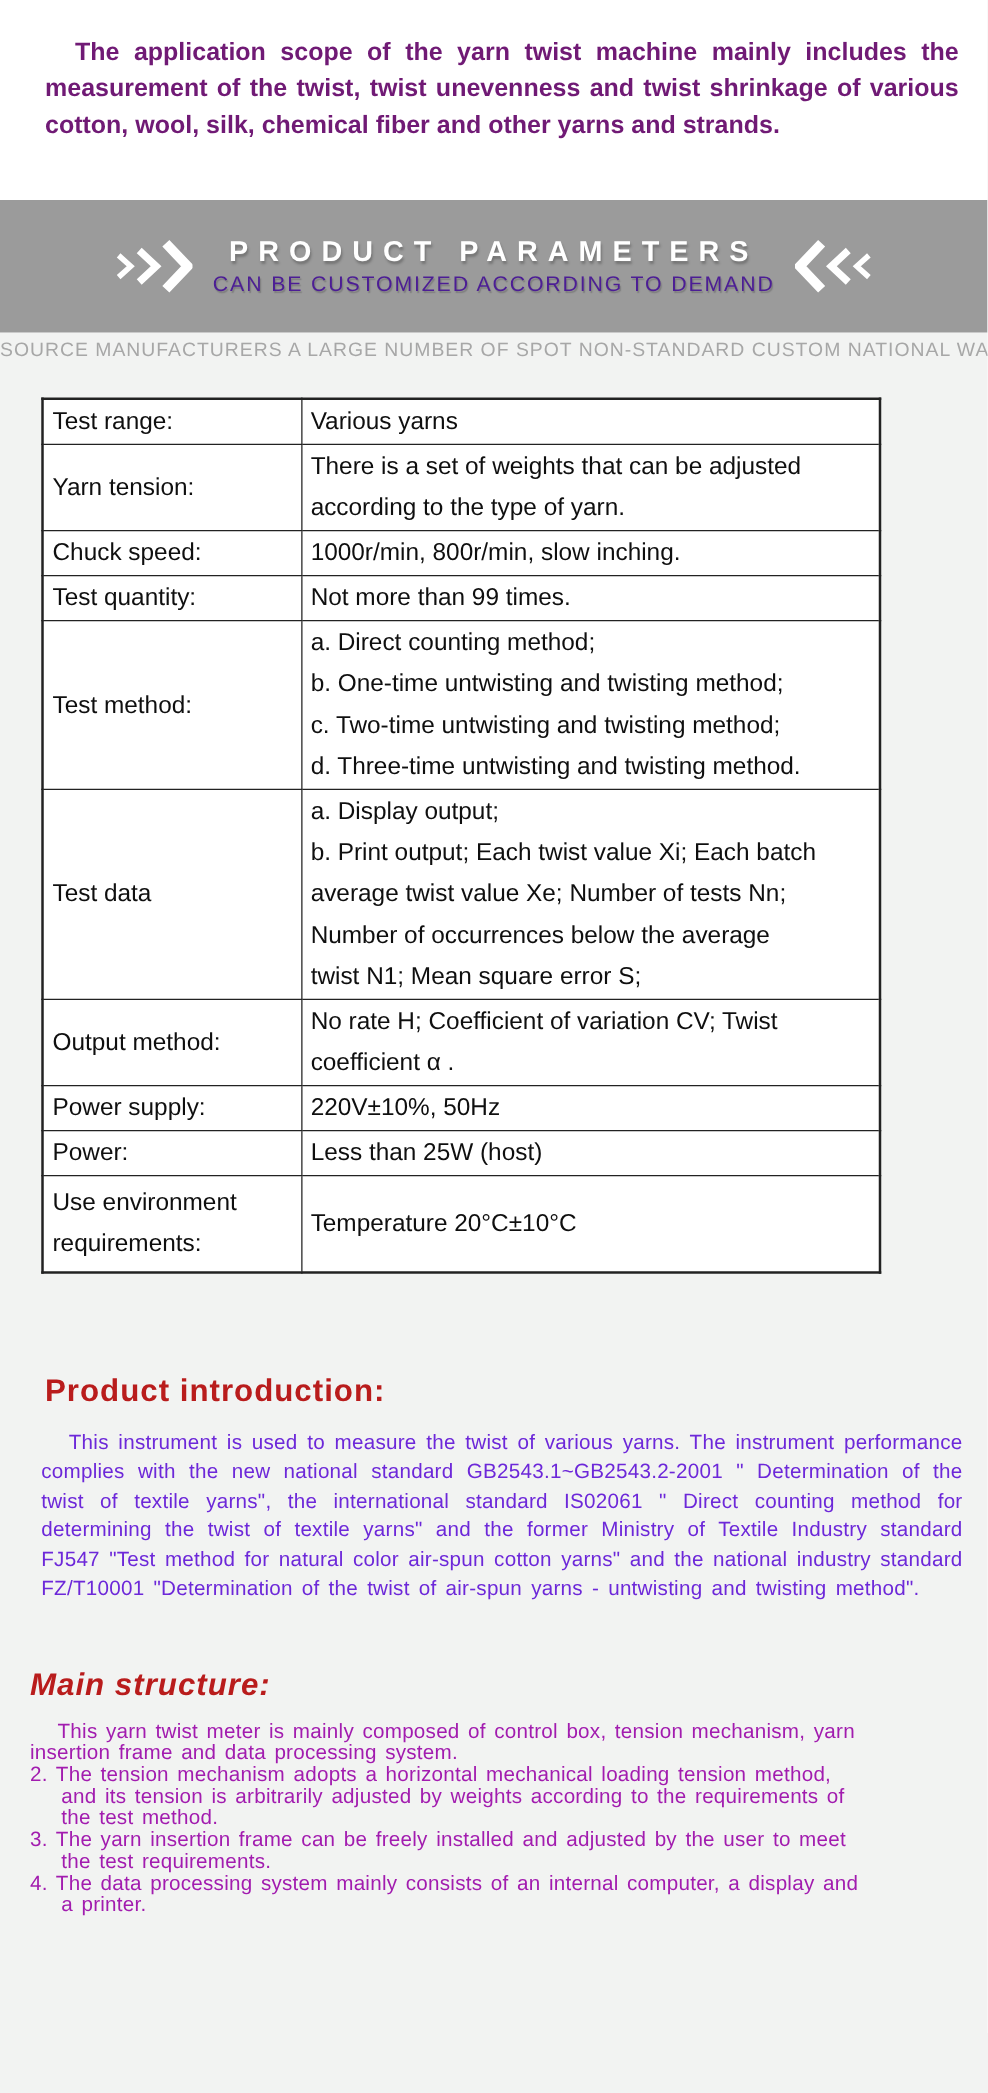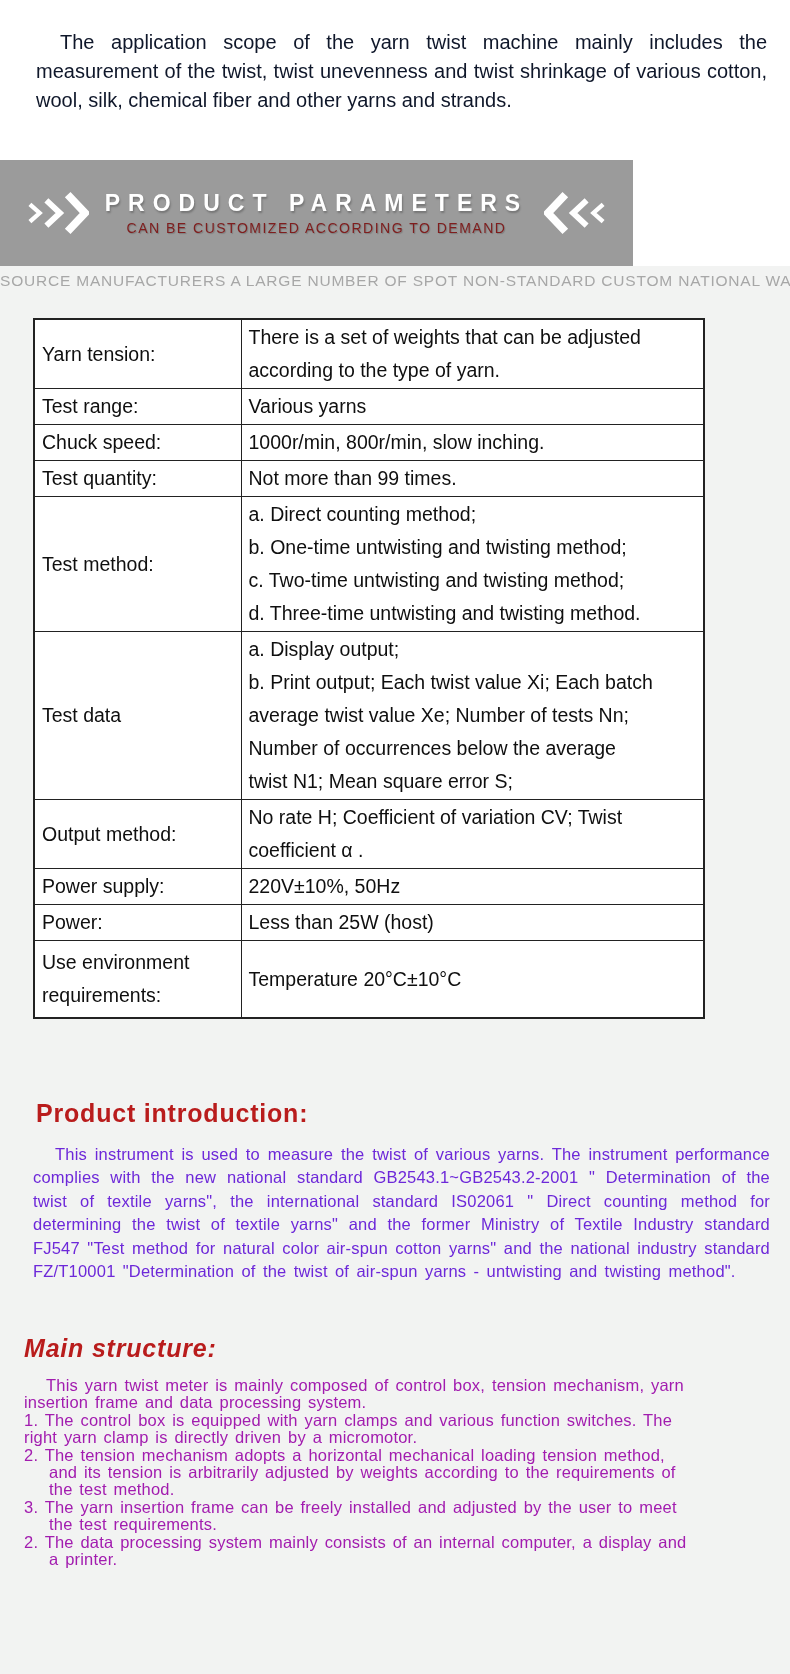--- a/index.html
+++ b/index.html
@@ -15,41 +15,42 @@
   .lower-bg {
     position: absolute; left: 0; top: 266px;
     width: 790px; height: 1408px;
     background: #f2f3f2;
   }
   
   .top-para {
     position: absolute; left: 36px; top: 28px; width: 731px;
     margin: 0;
     font-size: 20px; line-height: 29px;
-    color: #0f172a;
+    color: #701a75;
     text-align: justify;
     text-indent: 24px;
+    font-weight: bold;
   }
   
   .banner {
     position: absolute; left: 0; top: 160px;
-    width: 633px; height: 106px;
+    width: 790px; height: 106px;
     background: #9b9b9b;
     display: flex; align-items: center; justify-content: center;
     gap: 16px;
   }
   .banner-text { text-align: center; }
   .banner-title {
     color: #ffffff; font-weight: bold;
     font-size: 23px; letter-spacing: 8px;
     white-space: nowrap;
     text-shadow: 1px 2px 2px rgba(0,0,0,0.25);
   }
   .banner-subtitle {
-    color: #7f1d1d; font-size: 14px; letter-spacing: 1.5px;
+    color: #4c1d95; font-size: 17px; letter-spacing: 1.5px;
     margin-top: 3px; white-space: nowrap;
     text-shadow: 1px 1px 1px rgba(0,0,0,0.2);
   }
   .arrows { width: 62px; height: 56px; flex: 0 0 auto; }
   .arrows path { stroke: #ffffff; fill: none; stroke-linejoin: miter; }
   
   .tagline {
     position: absolute; left: 0; top: 272px; width: 790px;
     text-align: center;
     color: #a7a7a7;
@@ -133,27 +134,27 @@
 
 <div class="tagline">SOURCE MANUFACTURERS A LARGE NUMBER OF SPOT NON-STANDARD CUSTOM NATIONAL WARRANTY</div>
 
 <table class="spec-table">
   <colgroup>
     <col style="width:207px">
     <col style="width:463px">
   </colgroup>
   <tbody>
     <tr>
+      <td class="lbl">Test range:</td>
+      <td class="val">Various yarns</td>
+    </tr>
+    <tr>
       <td class="lbl">Yarn tension:</td>
       <td class="val">There is a set of weights that can be adjusted
 according to the type of yarn.</td>
-    </tr>
-    <tr>
-      <td class="lbl">Test range:</td>
-      <td class="val">Various yarns</td>
     </tr>
     <tr>
       <td class="lbl">Chuck speed:</td>
       <td class="val">1000r/min, 800r/min, slow inching.</td>
     </tr>
     <tr>
       <td class="lbl">Test quantity:</td>
       <td class="val">Not more than 99 times.</td>
     </tr>
     <tr>
@@ -193,22 +194,20 @@
 
 <h2 class="sec-heading h-intro">Product introduction:</h2>
 
 <p class="intro-body">This instrument is used to measure the twist of various yarns. The instrument performance complies with the new national standard GB2543.1~GB2543.2-2001 " Determination of the twist of textile yarns", the international standard IS02061 " Direct counting method for determining the twist of textile yarns" and the former Ministry of Textile Industry standard FJ547 "Test method for natural color air-spun cotton yarns" and the national industry standard FZ/T10001 "Determination of the twist of air-spun yarns - untwisting and twisting method".</p>
 
 <h2 class="sec-heading h-main">Main structure:</h2>
 
 <div class="ms-list">
   <p class="ms-intro">This yarn twist meter is mainly composed of control box, tension mechanism, yarn
 insertion frame and data processing system.</p>
-  <p class="ms-item plain">1. The control box is equipped with yarn clamps and various function switches. The
-right yarn clamp is directly driven by a micromotor.</p>
   <p class="ms-item hang">2. The tension mechanism adopts a horizontal mechanical loading tension method,
 and its tension is arbitrarily adjusted by weights according to the requirements of
 the test method.</p>
   <p class="ms-item hang">3. The yarn insertion frame can be freely installed and adjusted by the user to meet
 the test requirements.</p>
-  <p class="ms-item hang">2. The data processing system mainly consists of an internal computer, a display and
+  <p class="ms-item hang">4. The data processing system mainly consists of an internal computer, a display and
 a printer.</p>
 </div>
 
 </body></html>

